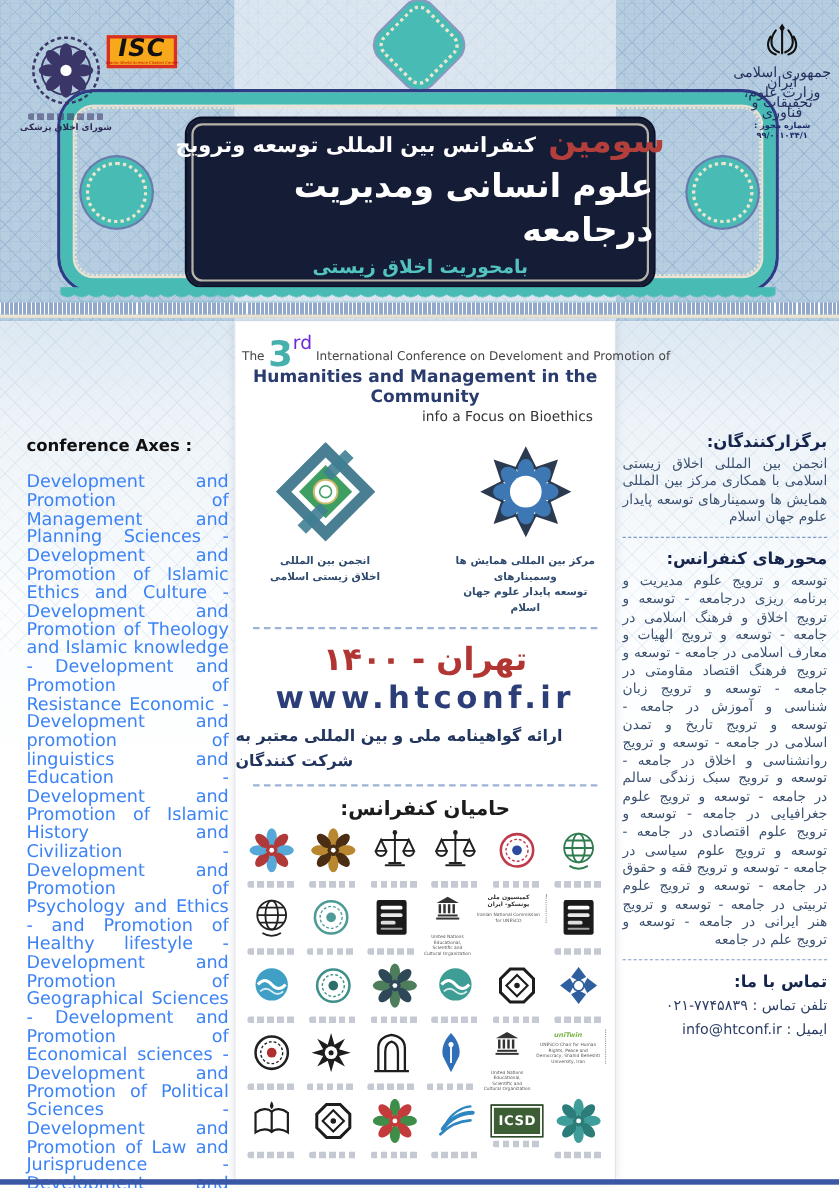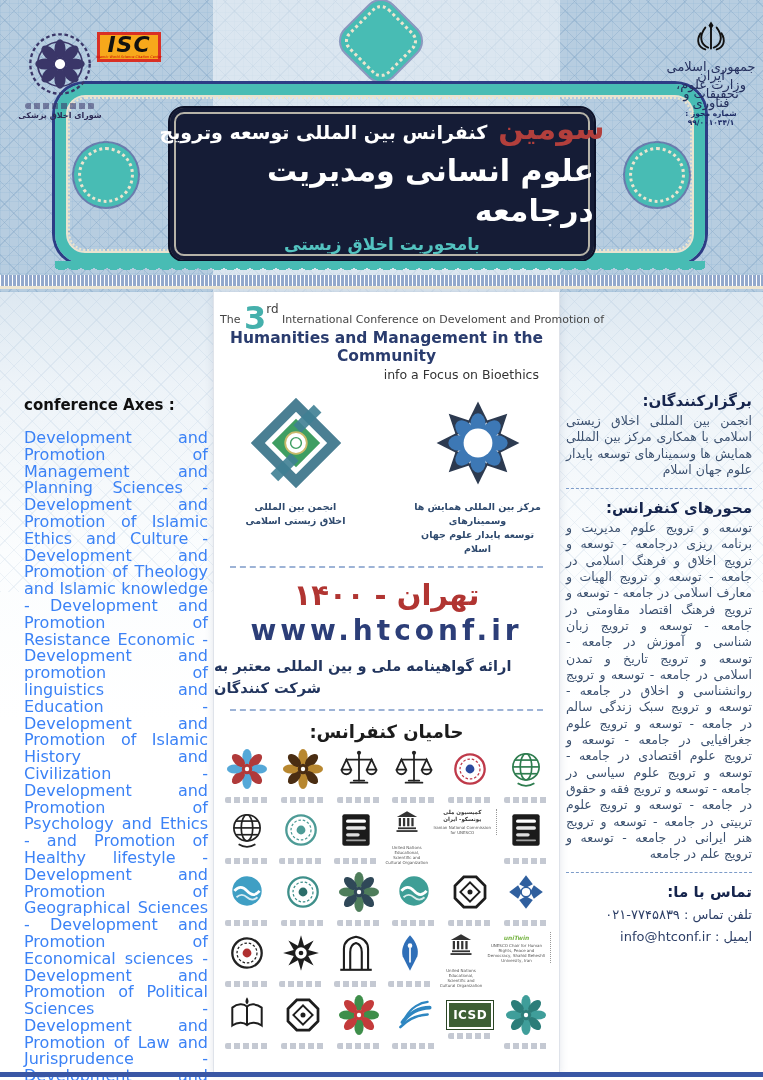--- a/index.html
+++ b/index.html
@@ -61,21 +61,21 @@
       repeating-linear-gradient(-45deg,rgba(130,165,198,.5) 0 1px,transparent 1px 13px);}
   .bottom-line{position:absolute;left:0;top:1072px;width:763px;height:5px;background:#3a57a5;}
 
   
   .card{position:absolute;left:213px;top:292px;width:347px;height:782px;background:#fff;
     border-left:1px solid #dfe3ea;border-right:1px solid #dfe3ea;box-sizing:border-box;
     box-shadow:0 0 8px rgba(60,80,120,.15);}
   .title-en{text-align:center;padding:10px 6px 0;color:#444;}
   .t-row1{font-size:11px;white-space:nowrap;}
   .t-num{font-size:32px;font-weight:bold;color:#45b0ac;vertical-align:-6px;line-height:10px;}
-  .t-ord{font-size:12px;color:#404040;vertical-align:10px;}
+  .t-ord{font-size:17px;color:#6d28d9;vertical-align:10px;}
   .t-main{font-size:15.5px;font-weight:bold;color:#2a3c6e;margin-top:3px;}
   .t-sub{font-size:12.5px;color:#333;text-align:right;padding-right:14px;margin-top:2px;}
   .org-logos{display:flex;justify-content:center;gap:42px;margin-top:16px;}
   .org{text-align:center;width:140px;}
   .org-cap{font-size:9.5px;font-weight:bold;color:#2f4a6e;direction:rtl;line-height:14px;margin-top:8px;}
   .divider{border-top:2px dashed #9db3d6;margin:10px 16px;}
   .city{font-size:29px;font-weight:bold;color:#b13532;text-align:center;direction:rtl;margin-top:4px;}
   .site{font-size:28px;font-weight:bold;color:#2c3e78;text-align:center;letter-spacing:4px;margin-top:2px;}
   .note{font-size:14.5px;font-weight:bold;color:#22355e;direction:rtl;text-align:left;line-height:22px;margin-top:8px;}
   .sp-heading{font-size:18px;font-weight:bold;color:#1c1c1c;direction:rtl;text-align:center;margin:6px 0 2px;}

